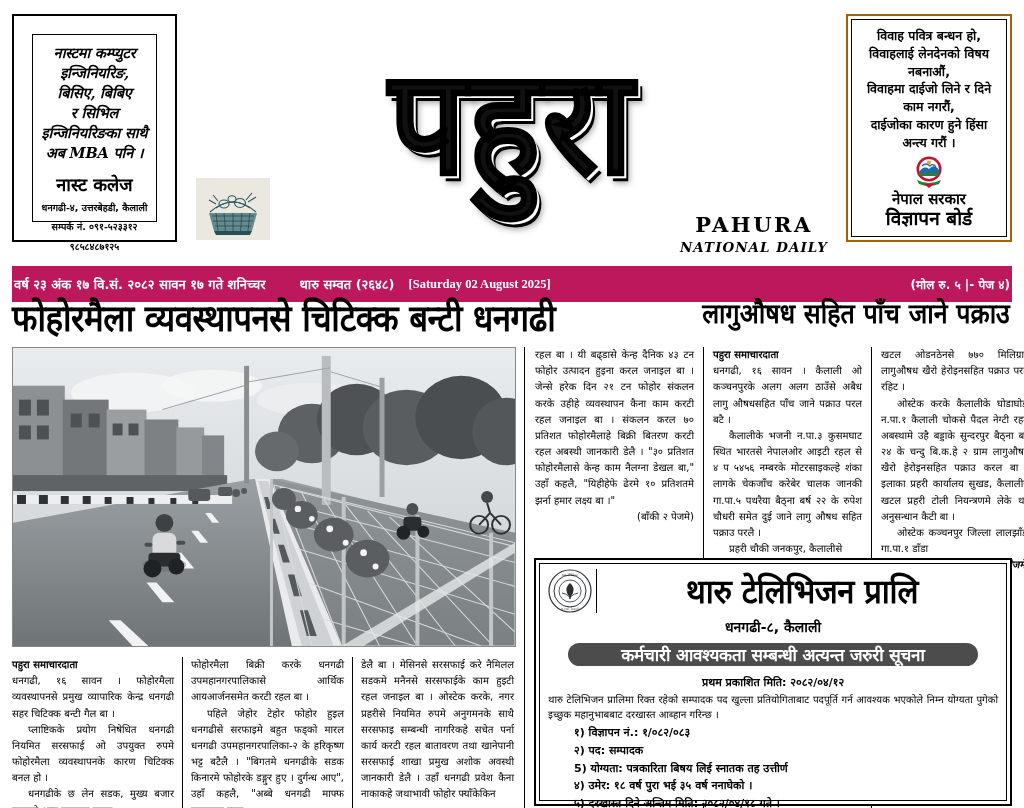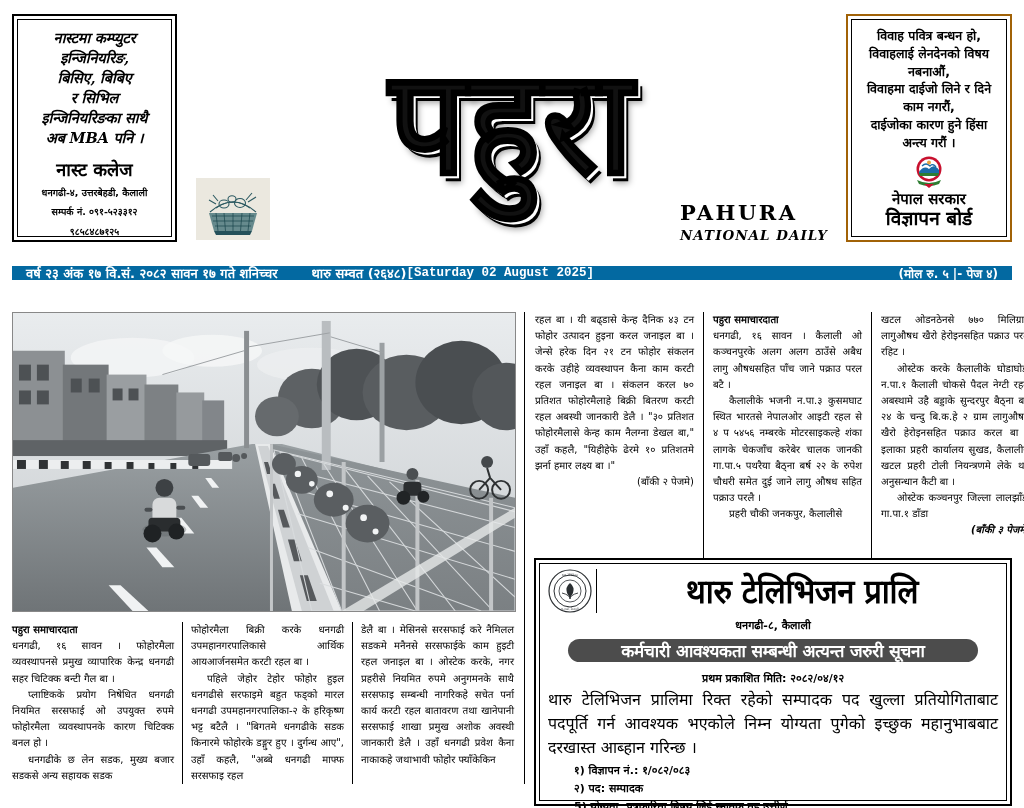--- a/index.html
+++ b/index.html
@@ -9,21 +9,21 @@
     font-family:"Liberation Sans", sans-serif;
     overflow:hidden;
   }
   .page{ position:relative; width:1024px; height:808px; background:#fff; }
 
   
   .masthead{ position:relative; height:258px; }
 
   .ad-left{
     position:absolute; left:12px; top:14px; width:165px; height:228px;
-    border:2px solid #000; padding:3px;
+    border:2px solid #000; padding:18px;
   }
   .ad-left-inner{
     width:100%; height:100%; border:1px solid #000;
     display:flex; flex-direction:column; align-items:center; justify-content:flex-start;
     padding:8px 4px 4px;
   }
   .ad-left-line{
     font-family:"DejaVu Serif", serif;
     font-style:italic; font-weight:700;
     font-size:14.5px; line-height:1.38; text-align:center; color:#000;
@@ -88,42 +88,42 @@
     letter-spacing:2px;
     -webkit-text-stroke:2px #000;
     text-shadow: 3px 3px 0 #fff, 5px 5px 0 #000, 6px 7px 6px rgba(0,0,0,.35);
     transform:scaleY(1.07);
   }
 
   .basket{
     position:absolute; left:196px; top:178px; width:74px; height:62px;
     background:#eceae2; overflow:hidden;
   }
-  .romanblock{ position:absolute; right:196px; top:200px; }
+  .romanblock{ position:absolute; right:196px; top:212px; text-align:center; }
   .roman-main{
     font-family:"DejaVu Serif", serif; font-weight:700; font-size:21px;
     letter-spacing:2.5px; color:#000;
   }
   .roman-sub{
     font-family:"DejaVu Serif", serif; font-style:italic; font-weight:700;
     font-size:13.5px; letter-spacing:1px; color:#000; margin-top:2px;
   }
 
   
   .datebar{
-    position:absolute; left:12px; right:12px; top:266px; height:14px;
-    background:#0369a1; color:#fff;
+    position:absolute; left:12px; right:12px; top:266px; height:36px;
+    background:#be185d; color:#fff;
     display:flex; align-items:center;
     font-family:"DejaVu Sans", sans-serif; font-weight:700; font-size:13px;
-    padding:0 14px;
+    padding:0 2px;
   }
   .datebar span{ white-space:nowrap; }
   .db-1{ }
   .db-2{ margin-left:34px; }
-  .db-3{ font-family:Liberation Mono, monospace; font-size:12.5px; }
+  .db-3{ margin-left:14px; font-family:Liberation Serif, serif; font-size:12.5px; }
   .db-4{ margin-left:auto; font-size:12px; }
 
   
   .content{ position:absolute; left:12px; right:12px; top:300px; bottom:0; }
 
   .head-row{ display:flex; align-items:flex-start; }
   .headline-main{
     width:678px;
     font-family:"DejaVu Sans", sans-serif;
     font-weight:700; font-size:33px; line-height:1.06; color:#000;
@@ -182,35 +182,35 @@
   .tv-seal{ width:44px; height:44px; flex:0 0 44px; }
   .tv-sep{ width:1px; align-self:stretch; background:#000; margin:0 9px 0 4px; }
   .tv-title{
     flex:1; text-align:center;
     font-family:"DejaVu Sans", sans-serif; font-weight:700;
     font-size:31px; line-height:1.05; color:#000; letter-spacing:-.5px;
     transform:scaleY(1.08);
   }
   .tv-addr{
     text-align:center; font-family:"DejaVu Sans", sans-serif;
-    font-weight:700; font-size:11px; margin-top:4px; color:#000;
+    font-weight:700; font-size:14px; margin-top:4px; color:#000;
   }
   .tv-banner{
     margin:7px 20px 0; background:#4c4c4c; color:#fff; border-radius:18px;
     text-align:center; padding:0 6px;
     font-family:"DejaVu Sans", sans-serif; font-weight:700; font-size:17px;
     letter-spacing:-.2px;
   }
   .tv-date{
     text-align:center; margin-top:8px;
     font-family:"DejaVu Sans", sans-serif; font-weight:700; font-size:11px; color:#000;
   }
   .tv-intro{
     margin-top:3px; font-family:"DejaVu Sans", sans-serif;
-    font-size:16px; line-height:1.5; text-align:justify; color:#000;
+    font-size:10px; line-height:1.5; text-align:justify; color:#000;
   }
   .tv-list{ margin-top:2px; padding-left:26px; list-style:none; }
   .tv-list li{
     font-family:"DejaVu Sans", sans-serif; font-weight:700;
     font-size:11px; line-height:1.62; color:#000;
   }
 </style>
 </head>
 <body>
 
@@ -293,20 +293,24 @@
 
   <div class="datebar">
     <span class="db-1">वर्ष २३  अंक  १७  वि.सं. २०८२ सावन १७ गते शनिच्चर</span>
     <span class="db-2">थारु सम्वत (२६४८)</span>
     <span class="db-3">[Saturday 02 August  2025]</span>
     <span class="db-4">(मोल रु. ५ |- पेज ४)</span>
   </div>
 
   <div class="content">
 
+    <div class="head-row">
+      <div class="headline-main">फोहोरमैला व्यवस्थापनसे चिटिक्क बन्टी धनगढी</div>
+      <div class="headline-side">लागुऔषध सहित पाँच जाने पक्राउ</div>
+    </div>
 
     <div class="body-row">
 
       <div class="left-block">
         <div class="photo">
           <svg viewBox="0 0 504 300" xmlns="http://www.w3.org/2000/svg" preserveAspectRatio="none" aria-hidden="true">
             <defs>
               <linearGradient id="sky" x1="0" y1="0" x2="0" y2="1">
                 <stop offset="0%" stop-color="#e9ecee"></stop>
                   <stop offset="100%" stop-color="#c9cdd0"></stop>

